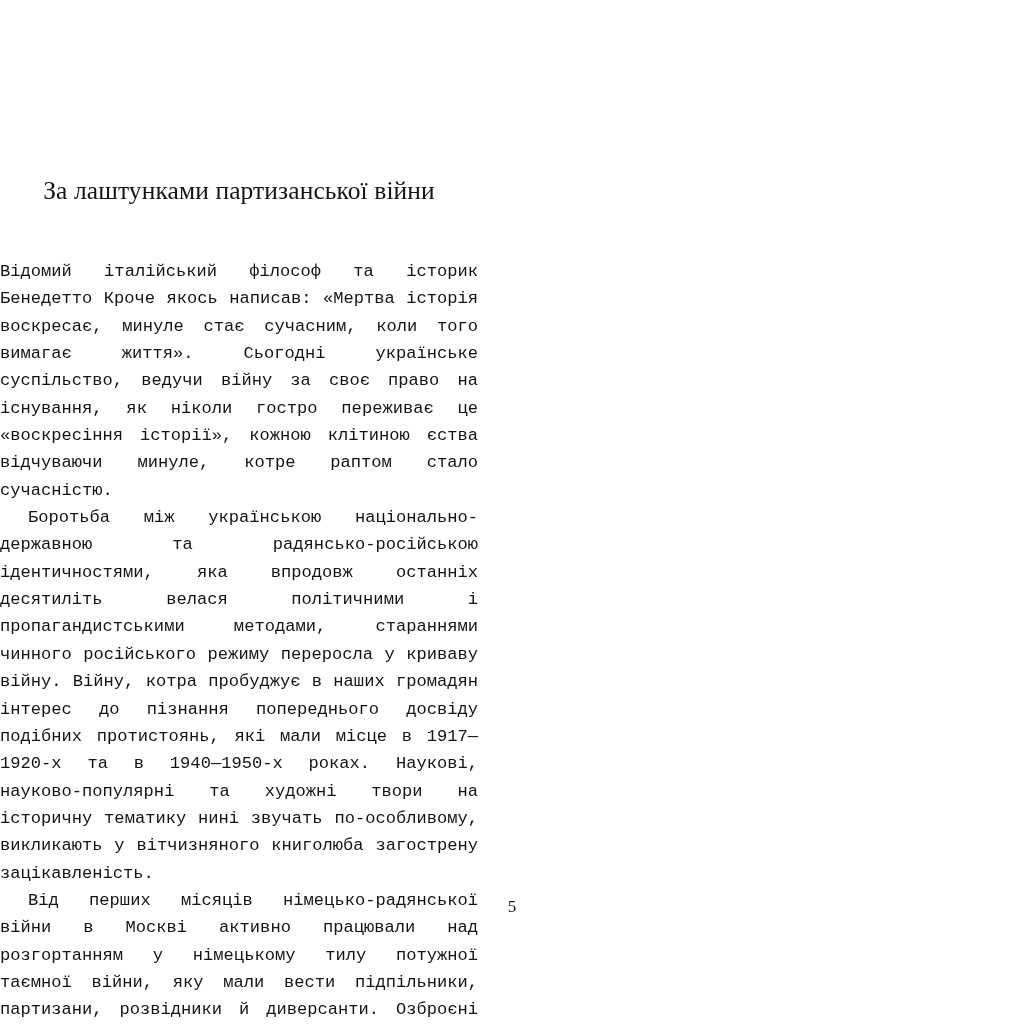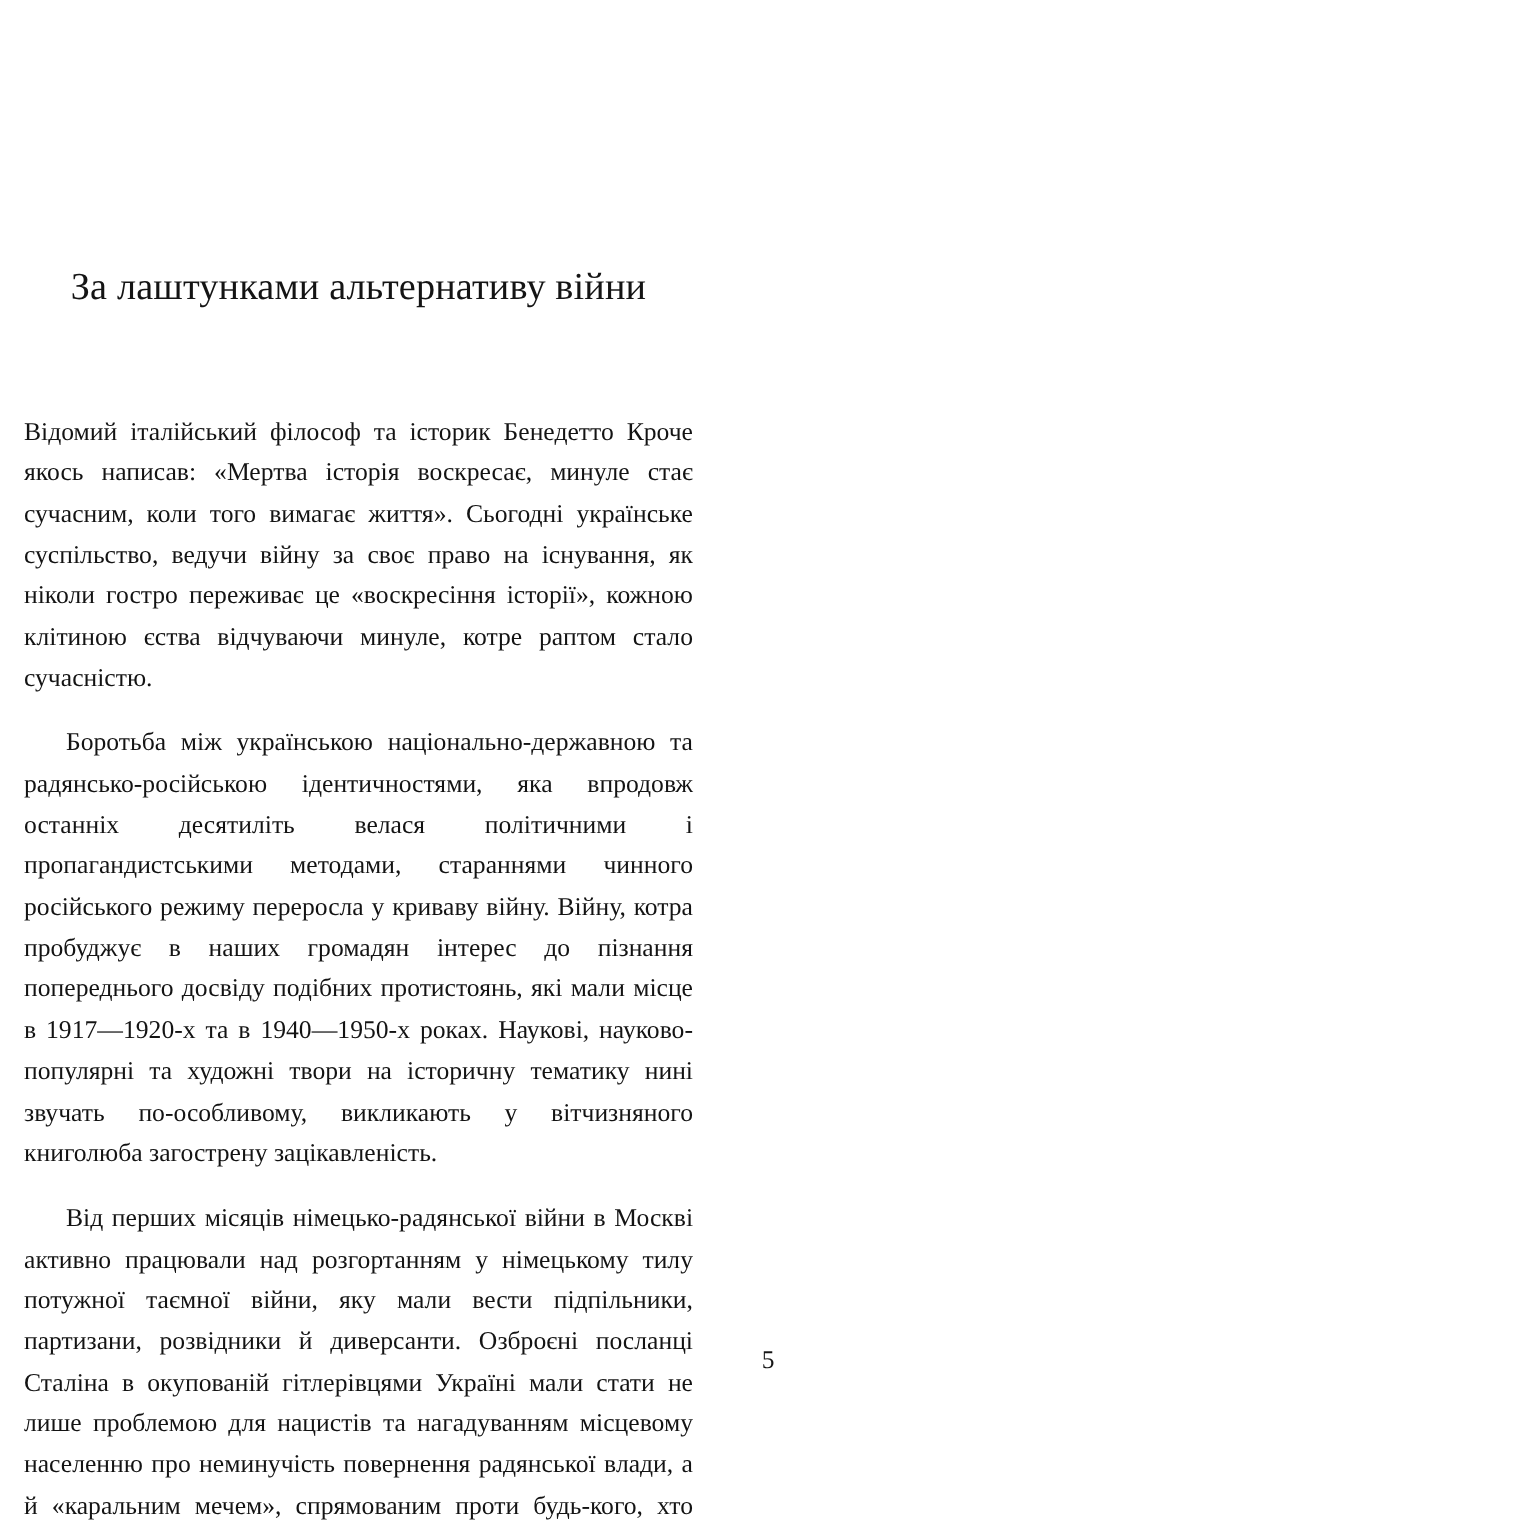--- a/index.html
+++ b/index.html
@@ -46,24 +46,25 @@
     width: 478px;
     font-size: 17.1px;
     line-height: 27.35px;
     text-align: justify;
     text-justify: inter-word;
     color: #131313;
     hyphens: manual;
   }
 
   .body-text p {
-    margin: 16px;
+    margin: 0;
     padding: 0;
     text-indent: 28px;
     text-align: justify;
+    font-family: Liberation Mono, monospace;
   }
 
   .body-text p.first {
     text-indent: 0;
   }
 
   .folio {
     position: absolute;
     top: 897px;
     left: 0;
@@ -73,21 +74,21 @@
     line-height: 20px;
     color: #161616;
     font-family: "Liberation Serif", "DejaVu Serif", serif;
   }
 </style>
 </head>
 <body>
 
 <div class="page">
 
-  <h1 class="chapter-title">За лаштунками альтернативу війни</h1>
+  <h1 class="chapter-title">За лаштунками партизанської війни</h1>
 
   <div class="body-text">
     <p class="first">Відомий італійський філософ та історик Бенедетто Кроче якось написав: «Мертва історія воскресає, минуле стає сучасним, коли того вимагає життя». Сьогодні українське суспільство, ведучи війну за своє право на існування, як ніколи гостро переживає це «воскресіння історії», кожною клітиною єства відчуваючи минуле, котре раптом стало сучасністю.</p>
     <p>Боротьба між українською національно-державною та радянсько-російською ідентичностями, яка впродовж останніх десятиліть велася політичними і пропагандистськими методами, стараннями чинного російського режиму переросла у криваву війну. Війну, котра пробуджує в наших громадян інтерес до пізнання попереднього досвіду подібних протистоянь, які мали місце в 1917—1920-х та в 1940—1950-х роках. Наукові, науково-популярні та художні твори на історичну тематику нині звучать по-особливому, викликають у вітчизняного книголюба загострену зацікавленість.</p>
     <p>Від перших місяців німецько-радянської війни в Москві активно працювали над розгортанням у німецькому тилу потужної таємної війни, яку мали вести підпільники, партизани, розвідники й диверсанти. Озброєні посланці Сталіна в окупованій гітлерівцями Україні мали стати не лише проблемою для нацистів та нагадуванням місцевому населенню про неминучість повернення радянської влади, а й «каральним мечем», спрямованим проти будь-кого, хто посмів мріяти про самостійницьку альтернативу для своєї батьківщини. За лаштунками партизанської війни з гітлерівцями розгорнулася ще одна таємна війна — битва двох підпіль і двох партизанських армій.</p>
   </div>
 
   <div class="folio">5</div>
 
 </div>

